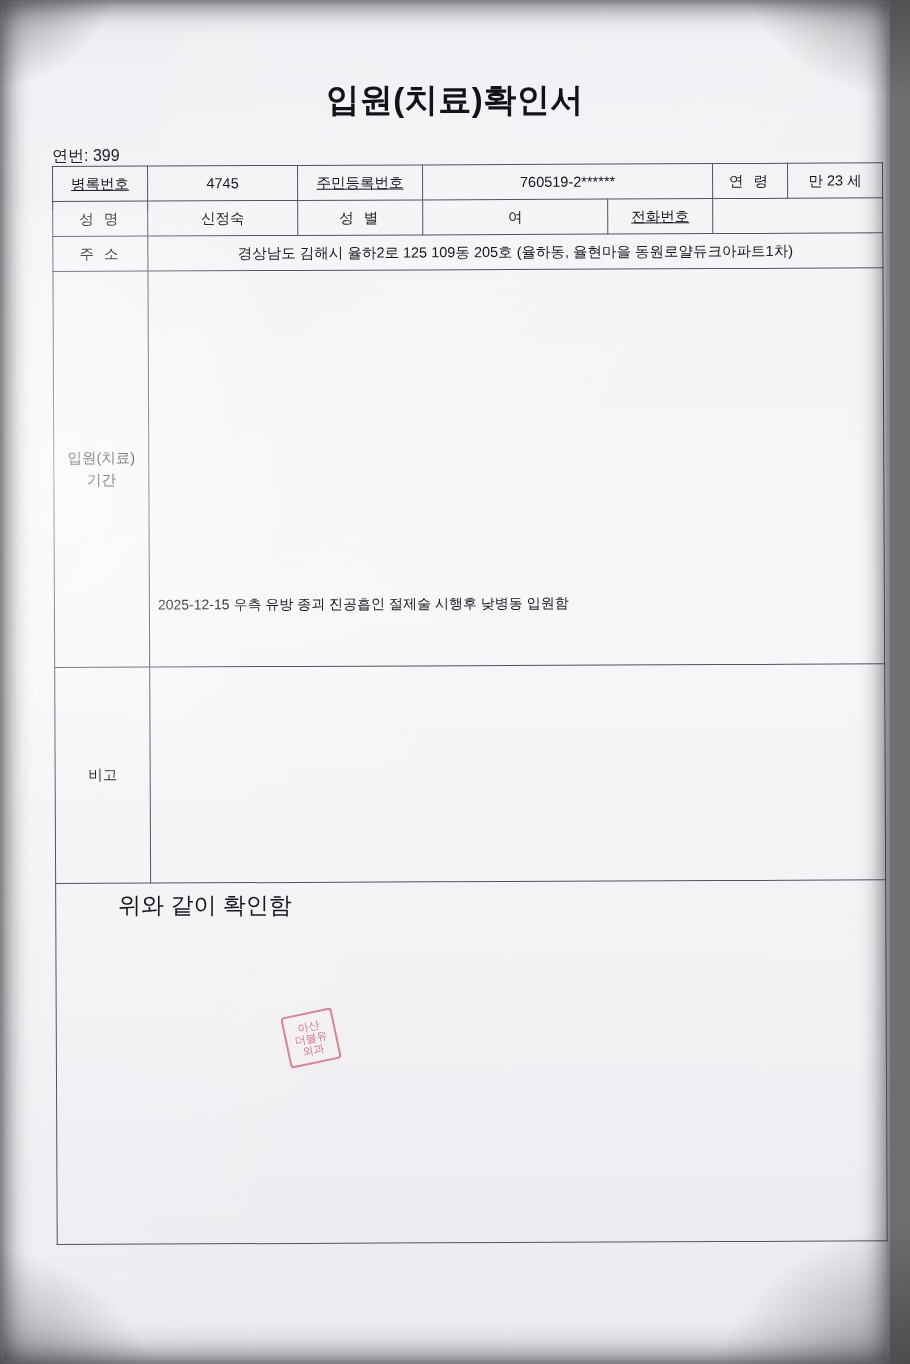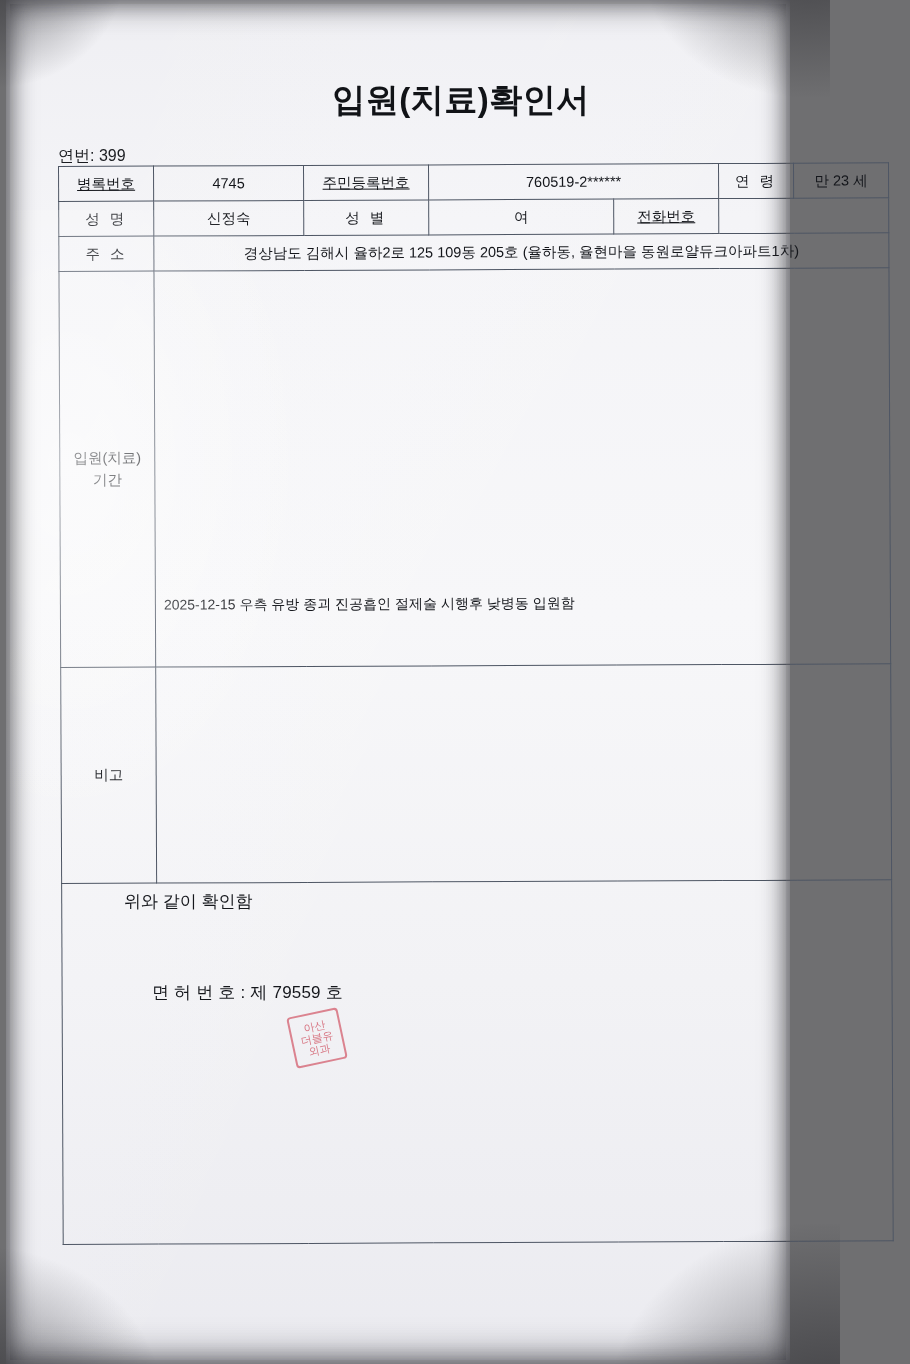--- a/index.html
+++ b/index.html
@@ -10,23 +10,23 @@
   body {
     width: 910px;
     height: 1364px;
     overflow: hidden;
     font-family: "Liberation Sans", "DejaVu Sans", sans-serif;
   }
 
   
   #paper {
     position: absolute;
-    left: 6px;
+    left: 0;
     top: 0;
-    width: 784px;
+    width: 890px;
     height: 1364px;
     background:
       linear-gradient(118deg, rgba(255,255,255,0.0) 0%, rgba(255,255,255,0.10) 38%, rgba(255,255,255,0.0) 62%),
       linear-gradient(180deg, #efeff3 0%, #f4f4f7 16%, #f7f7f9 45%, #f2f2f5 72%, #ebebf0 100%);
   }
 
   
   #edge-shade {
     position: absolute;
     inset: 0;
@@ -153,21 +153,21 @@
     left: 2px;
     font-size: 14px;
     white-space: nowrap;
   }
 
   
   .confirm-head {
     position: absolute;
     left: 118px;
     top: 890px;
-    font-size: 17px;
+    font-size: 23px;
     color: #14161b;
   }
   .flines {
     position: absolute;
     left: 146px;
     top: 972px;
     font-size: 17px;
     line-height: 41px;
     color: #14161b;
     white-space: nowrap;
@@ -258,24 +258,20 @@
 
       <tr>
         <td colspan="7" style="height:360px"></td>
       </tr>
     </tbody>
       </table>
 
     <div class="confirm-head">위와 같이 확인함</div>
 
     <div class="flines">
-      <div>
-        <span>면 허 번 호 :</span>
-        <span>제 79559 호</span>
-      </div>
     </div>
 
     <div id="seal">
       <span>아산</span>
       <span>더블유</span>
       <span>외과</span>
     </div>
 
   </div>
 

